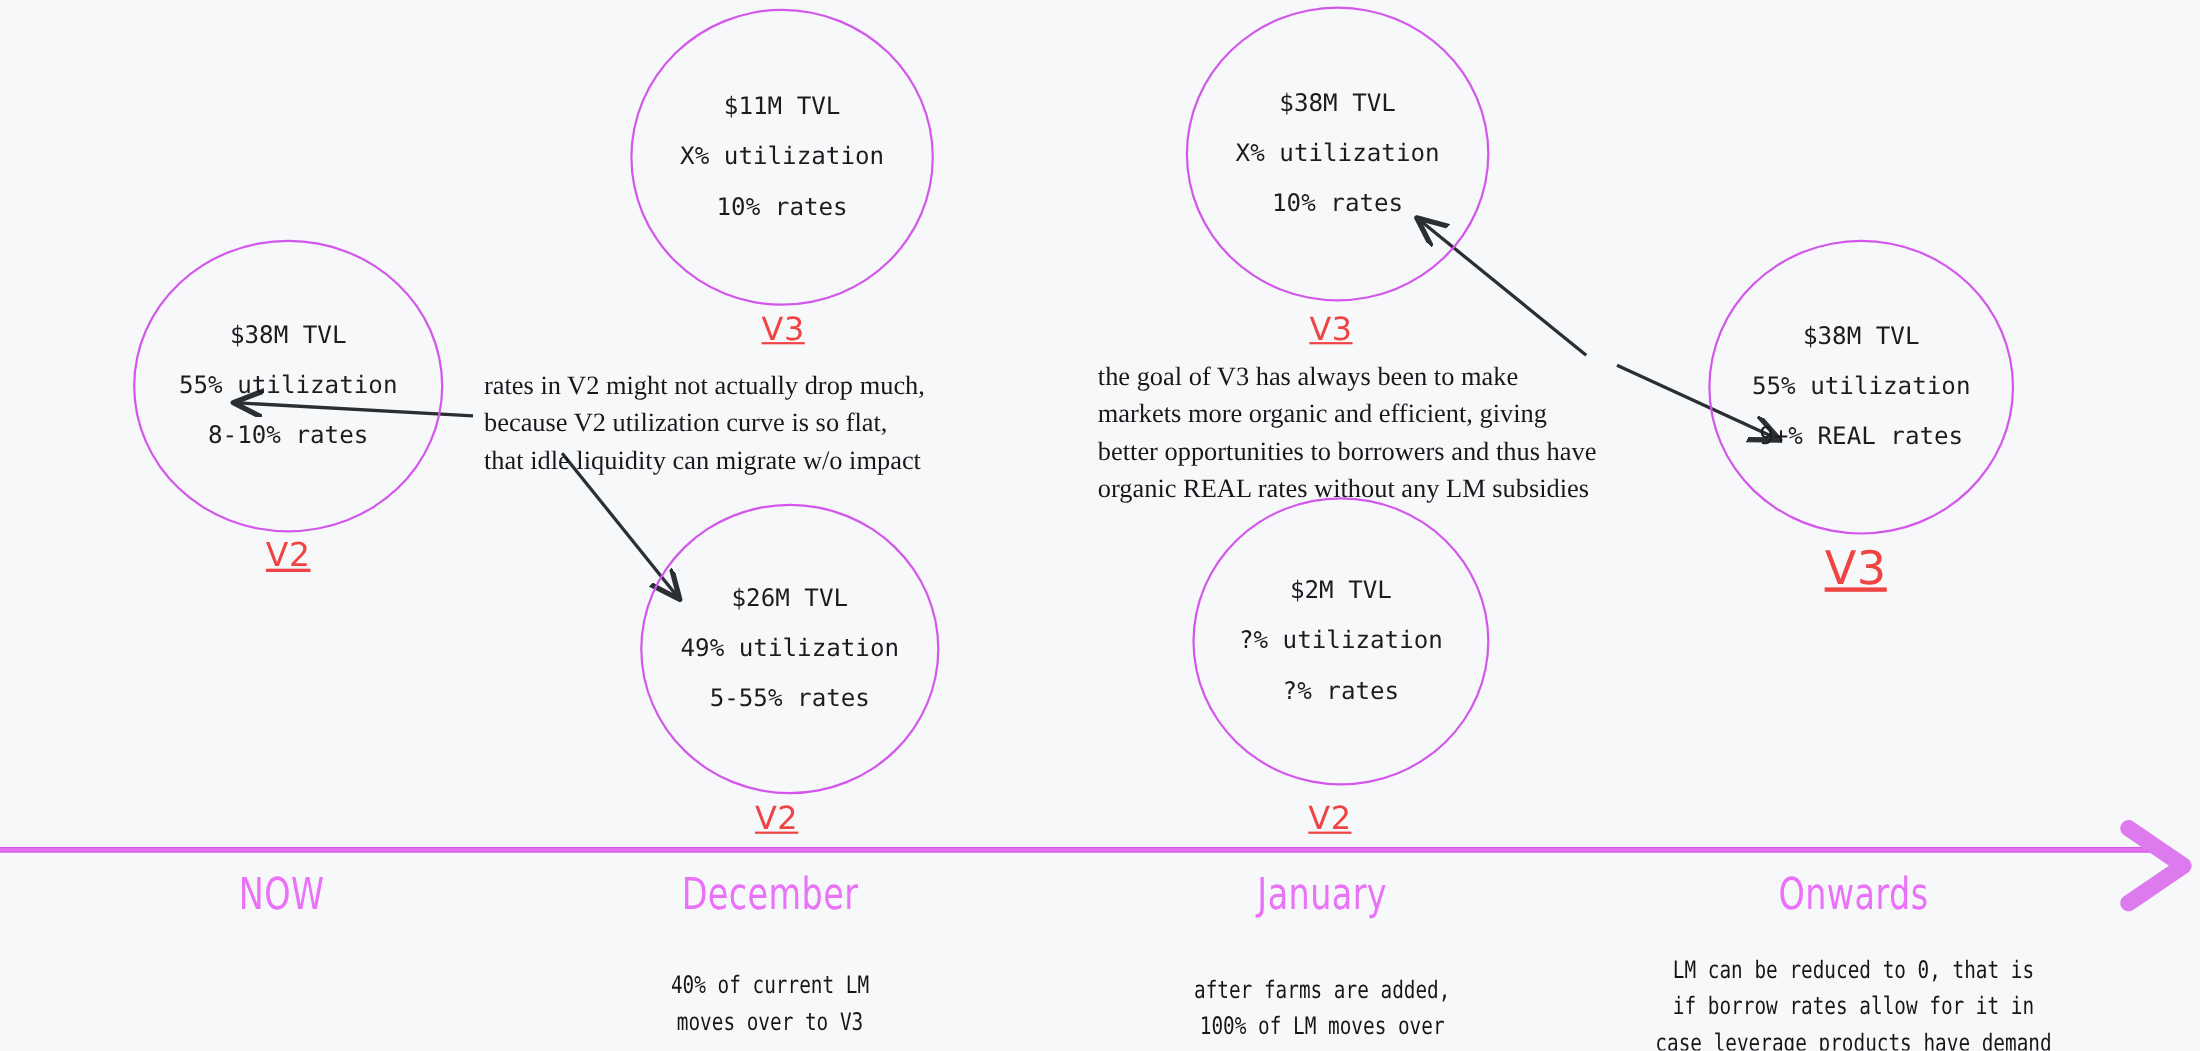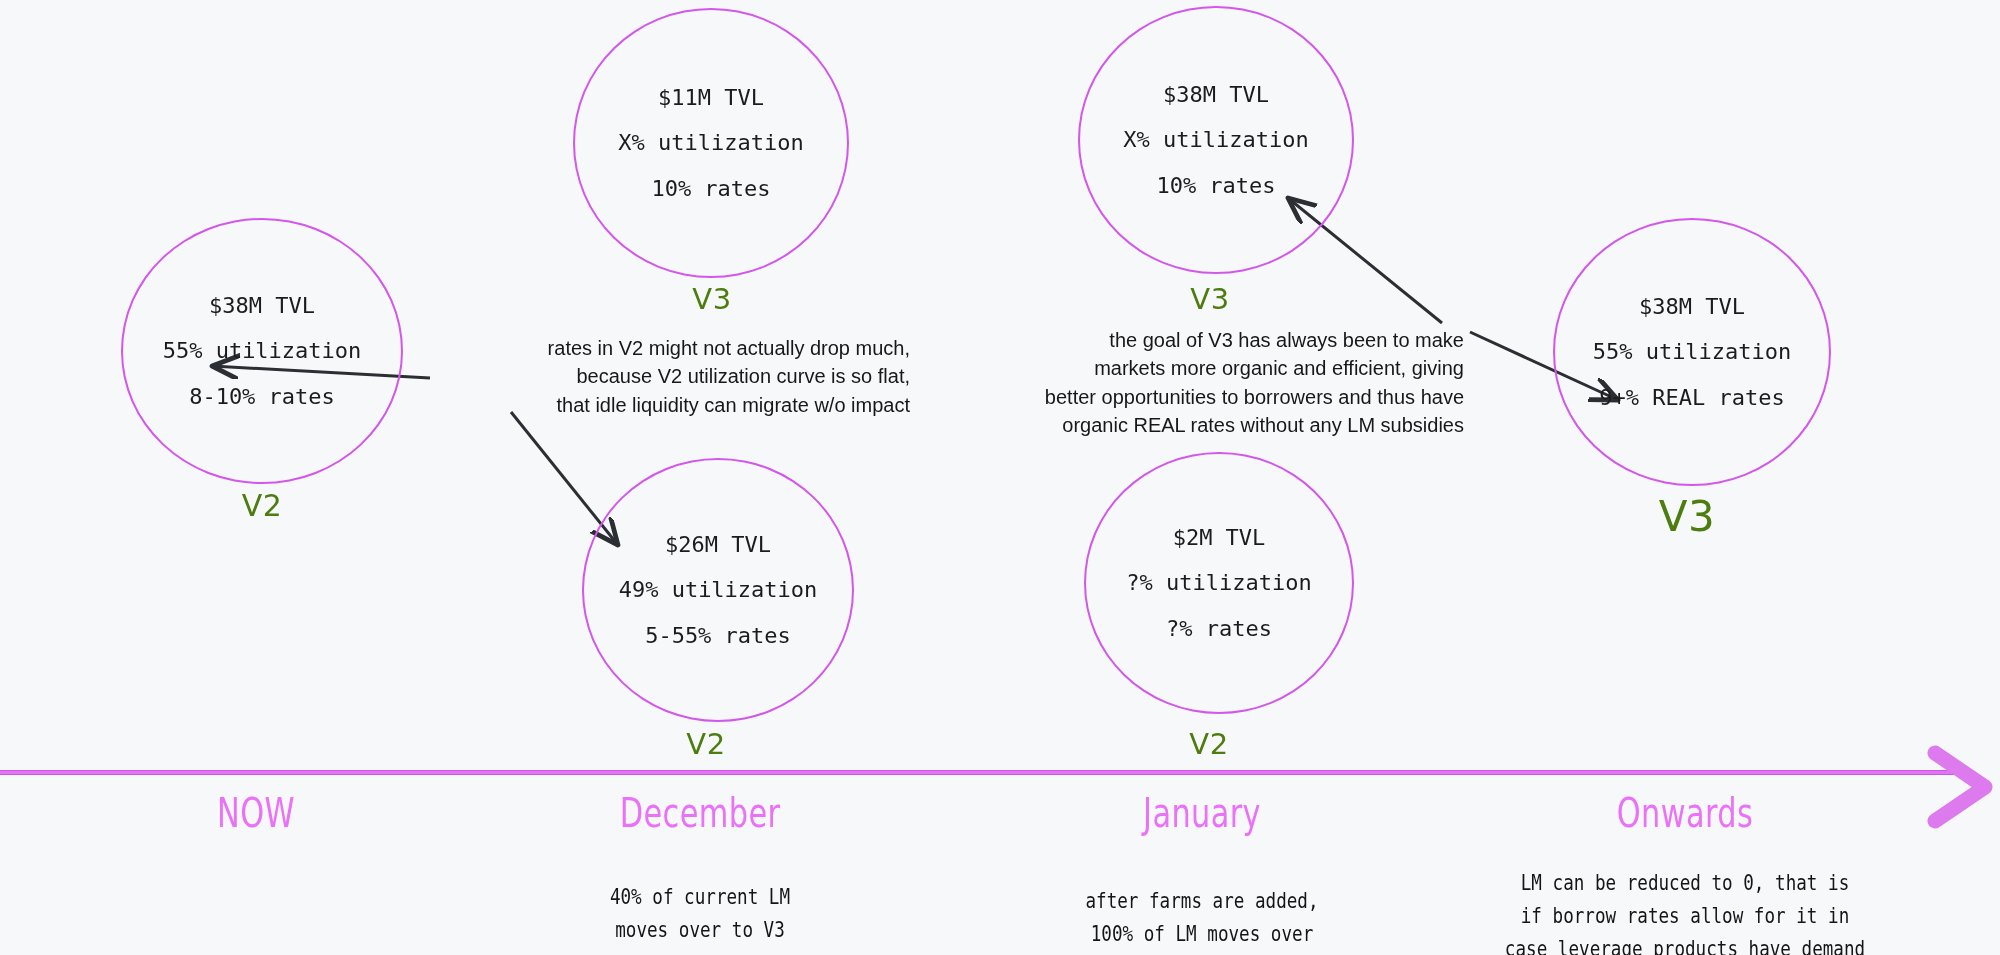--- a/index.html
+++ b/index.html
@@ -55,37 +55,38 @@
     color: #1c1c1e;
     font-size: 22px;
     line-height: 1.05;
     white-space: nowrap;
   }
   .node-lines .l {
     margin: 11px 0;
   }
   .node-tag {
     position: absolute;
-    color: #4d7c0f;
+    color: #ef4444;
     font-family: "DejaVu Sans", "Liberation Sans", sans-serif;
     font-weight: 400;
     letter-spacing: 0.5px;
     white-space: nowrap;
     transform: translateX(-50%);
+    text-decoration: underline;
   }
 
   
   .annotation {
     position: absolute;
     color: #17181a;
-    font-size: 20px;
+    font-size: 24px;
     line-height: 1.42;
-    text-align: right;
+    text-align: left;
     white-space: pre;
-    font-family: Liberation Sans, sans-serif;
+    font-family: Liberation Serif, serif;
   }
 
   
   .timeline-line {
     position: absolute;
     left: 0;
     top: 770px;
     width: 1962px;
     height: 3px;
     background: #e273f2;

